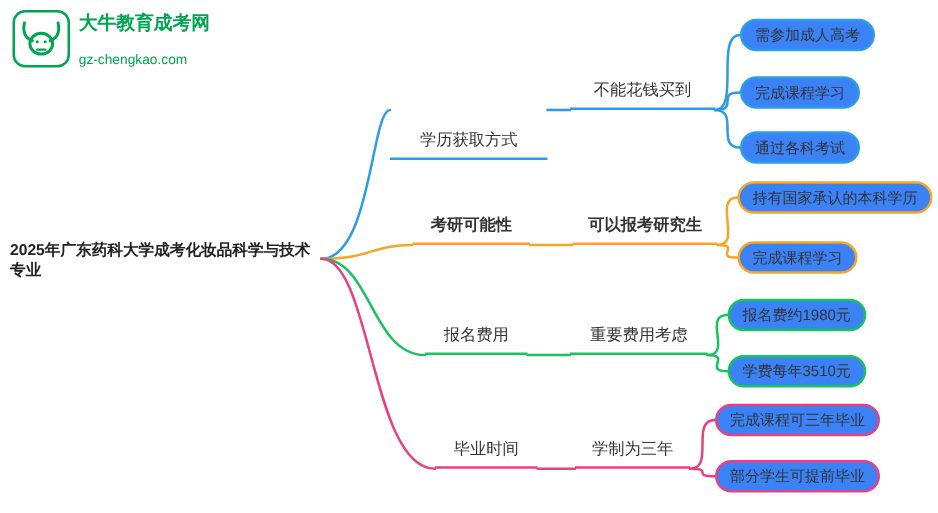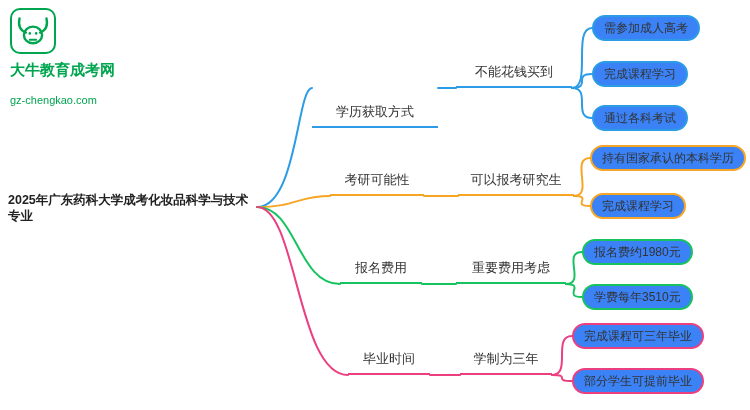--- a/index.html
+++ b/index.html
@@ -12,31 +12,31 @@
   .s0{stroke:var(--c0);} .s1{stroke:var(--c1);} .s2{stroke:var(--c2);} .s3{stroke:var(--c3);}
 
   .node { position:absolute; z-index:2; color:#333; }
 
   
   .root { left:8px; top:192px; width:252px; font-size:12.5px; font-weight:bold; color:#222; line-height:16px; }
 
   
   .ulnode { height:26px; display:flex; align-items:flex-end; justify-content:center;
             font-size:13px; padding-bottom:5px; border-bottom:2px solid #000; white-space:nowrap; }
-  .u0{border-bottom-color:var(--c0);} .u1{border-bottom-color:var(--c1);}
+  .u0{border-bottom-color:var(--c0);} .u1{border-bottom-color:var(--c1);font-weight:bold;}
   .u2{border-bottom-color:var(--c2);} .u3{border-bottom-color:var(--c3);}
 
   
   .leaf { height:26px; display:flex; align-items:center; white-space:nowrap;
           font-size:12px; padding:0 10px; border:2px solid #000; border-radius:14px; background:#3b82f6; }
   .b0{border-color:var(--c0);} .b1{border-color:var(--c1);}
   .b2{border-color:var(--c2);} .b3{border-color:var(--c3);}
 
   
-  .logo { position:absolute; left:10px; top:8px; display:flex; gap:7px; z-index:2;flex-direction:column; }
+  .logo { position:absolute; left:10px; top:8px; display:flex; gap:7px; z-index:2; }
   .logo-icon { width:46px; height:46px; border:2.5px solid var(--brand); border-radius:10px;
                display:flex; align-items:center; justify-content:center; }
   .logo-texts { display:flex; flex-direction:column; justify-content:center; }
   .logo-name { color:var(--brand); font-weight:bold; font-size:15px; white-space:nowrap; }
   .logo-url  { color:var(--brand); font-size:11px; margin-top:14px; }
 </style>
 </head>
 <body>
 
 <div class="stage">

